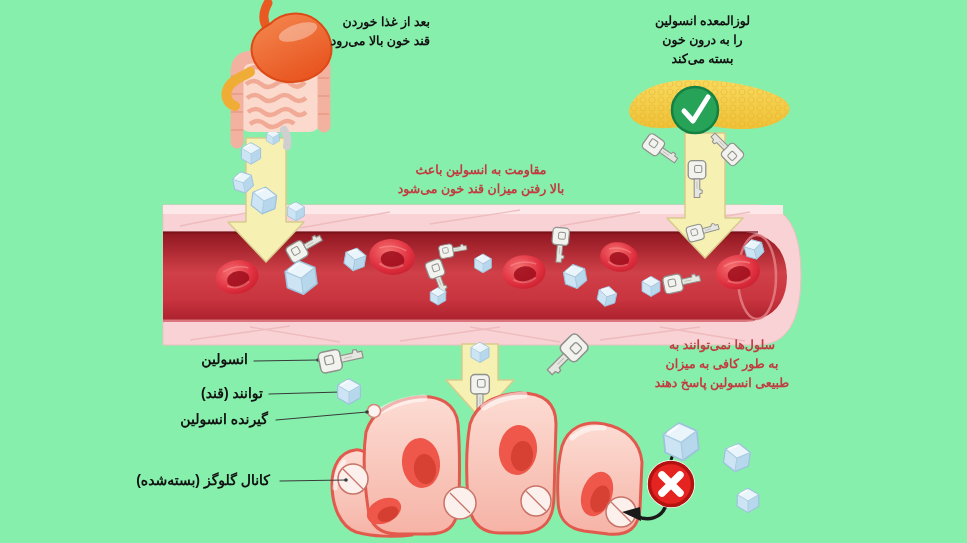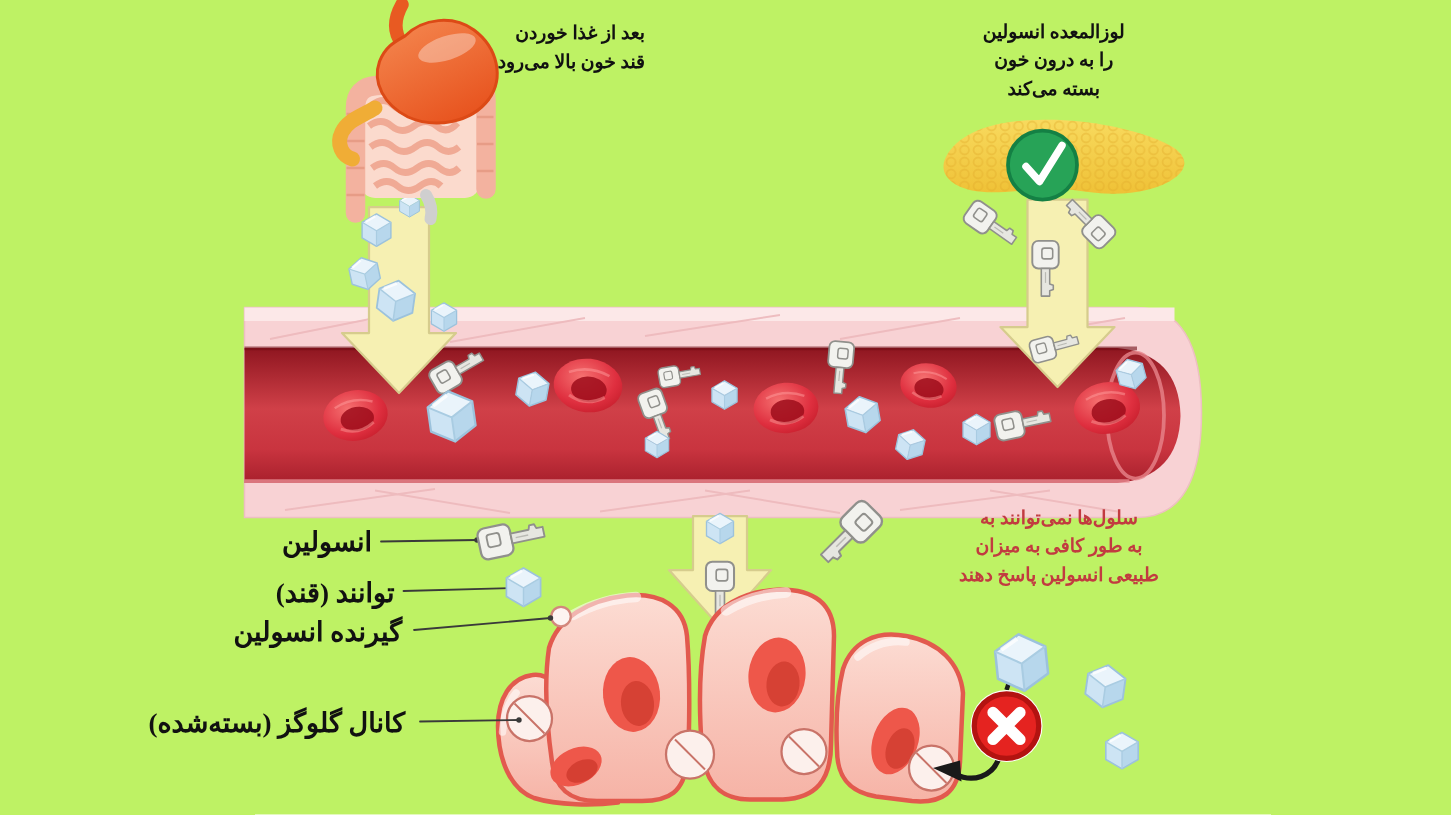--- a/index.html
+++ b/index.html
@@ -1,29 +1,29 @@
 <!DOCTYPE html>
 <html><head>
 <meta charset="utf-8">
 <style>
   html,body{margin:0;padding:0;background:#fff;}
   .stage{
-    position:relative;width:967px;height:543px;background:#bef264;overflow:hidden;
-    font-family:Liberation Serif, serif;
+    position:relative;width:967px;height:543px;background:#86efac;overflow:hidden;
+    font-family:Liberation Sans, sans-serif;
   }
   .stage svg{position:absolute;left:0;top:0;}
   .note{
     position:absolute;direction:rtl;white-space:pre-line;
     font-size:12.5px;font-weight:700;line-height:1.5;color:#111;text-align:center;
   }
   .note-right{text-align:right;}
   .red{color:#c23b40;}
   .llabel{
     position:absolute;direction:rtl;white-space:pre-line;
-    font-size:18px;font-weight:700;line-height:1.3;color:#111;text-align:left;
+    font-size:14px;font-weight:700;line-height:1.3;color:#111;text-align:left;
   }
   .llabel span{display:block;text-align:right;}
 </style>
 </head>
 <body>
 
 <div class="stage">
 
 <svg width="967" height="543" viewBox="0 0 967 543">
   <defs>
@@ -230,22 +230,24 @@
   <use href="#cube" transform="translate(349,391) scale(0.95)"></use>
 </svg>
 
 <div class="note note-right" style="left:240px;top:13px;width:190px;">بعد از غذا خوردن
 قند خون بالا می‌رود</div>
 
 <div class="note" style="left:620px;top:12px;width:165px;">لوزالمعده انسولین
 را به درون خون
 بسته می‌کند</div>
 
-
-<div class="note red" style="left:596px;top:336px;width:220px;">سلول‌ها نمی‌توانند به
+<div class="note red" style="left:356px;top:161px;width:250px;">مقاومت به انسولین باعث
+بالا رفتن میزان قند خون می‌شود</div>
+
+<div class="note red" style="left:612px;top:336px;width:220px;">سلول‌ها نمی‌توانند به
 به طور کافی به میزان
 طبیعی انسولین پاسخ دهند</div>
 
 <div class="llabel" style="left:38px;top:350px;width:210px;"><span>انسولین</span></div>
 
 <div class="llabel" style="left:45px;top:384px;width:218px;"><span>توانند (قند)</span></div>
 
 <div class="llabel" style="left:48px;top:471px;width:222px;"><span>کانال گلوگز (بسته‌شده)</span></div>
 
 <div class="llabel" style="left:48px;top:410px;width:220px;"><span>گیرنده انسولین</span></div>

